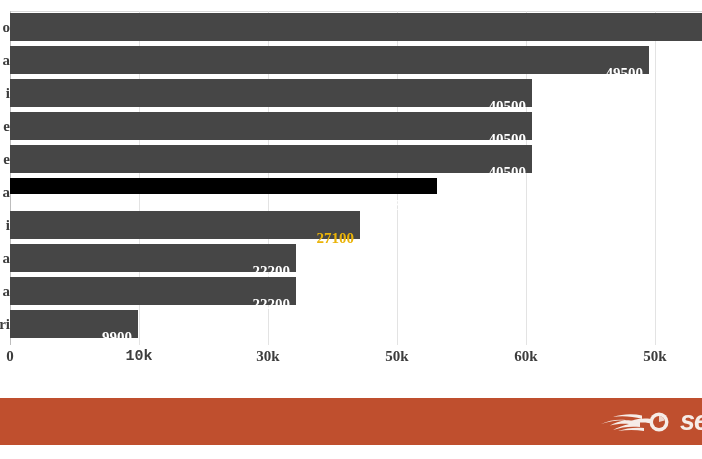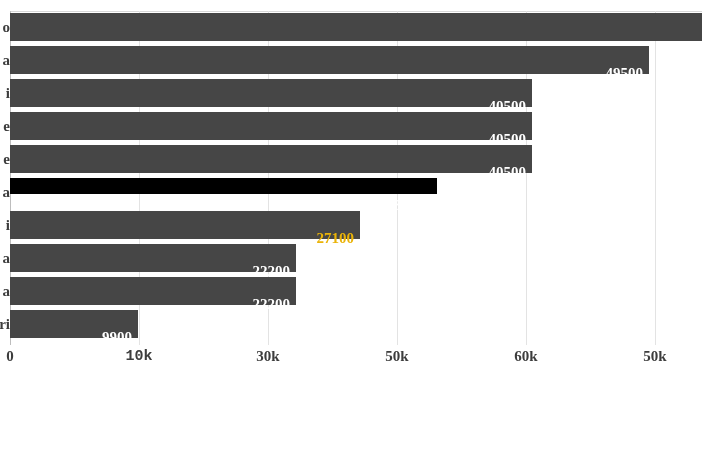--- a/index.html
+++ b/index.html
@@ -294,15 +294,31 @@
     <div class="x-axis">
         <div class="tick-label" style="left: 10px;">0</div>
         <div class="tick-label" style="left: 139px; font-family: Liberation Mono, monospace;">10k</div>
         <div class="tick-label" style="left: 268px;">30k</div>
         <div class="tick-label" style="left: 397px;">50k</div>
         <div class="tick-label" style="left: 526px;">60k</div>
         <div class="tick-label" style="left: 655px; text-align: right;">50k</div>
       </div>
   </div>
 
+  <div class="footer-band">
+    <div class="brand">
+      <svg class="brand-logo" viewBox="0 0 152 60" aria-hidden="true">
+        <g fill="#f6ece7">
+          <path d="M6 34 C22 26, 40 24, 56 26 C44 28, 32 32, 24 37 C36 34, 50 33, 62 34 C50 37, 38 41, 30 46 C46 40, 66 38, 84 40 L84 30 C60 24, 28 26, 6 34 Z"></path>
+          <path d="M30 20 C48 14, 70 13, 88 17 L88 24 C70 19, 48 17, 30 20 Z"></path>
+          <path d="M40 48 C58 45, 76 45, 92 48 L92 42 C76 40, 56 42, 40 48 Z"></path>
+          <path d="M66 28 C84 22, 100 22, 112 26 L110 34 C98 30, 82 30, 66 34 Z"></path>
+        </g>
+        <circle cx="122" cy="30" r="19" fill="#f6ece7"></circle>
+        <circle cx="122" cy="30" r="12" fill="#bf4f2e"></circle>
+        <path d="M122 18 A12 12 0 0 1 133 27 L122 30 Z" fill="#f6ece7" opacity="0.85"></path>
+      </svg>
+      <span class="brand-text">se</span>
+    </div>
+  </div>
   <div class="footer-white"></div>
 
 </div>
 
 </body></html>

